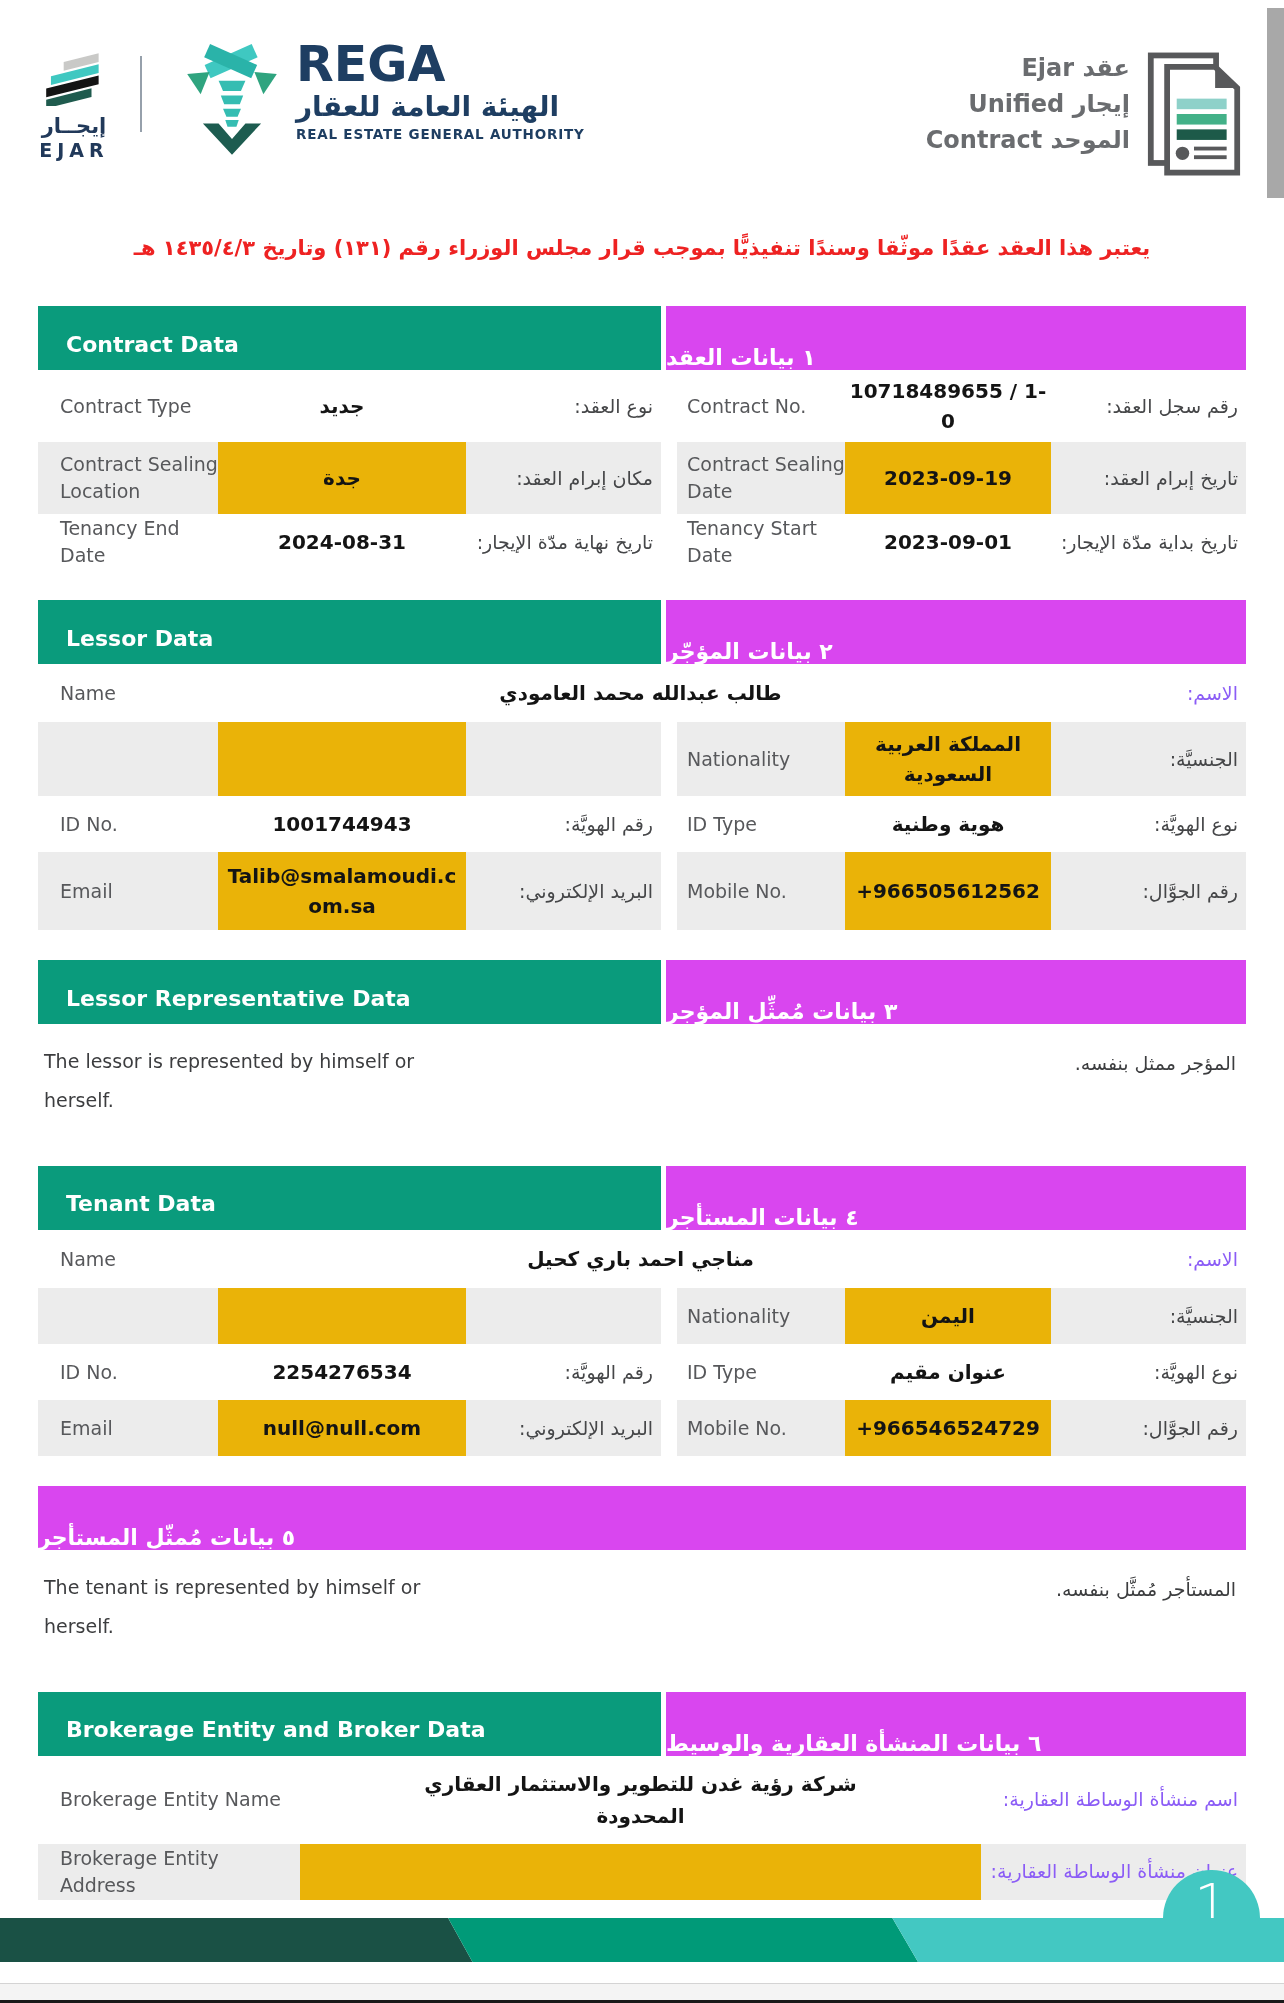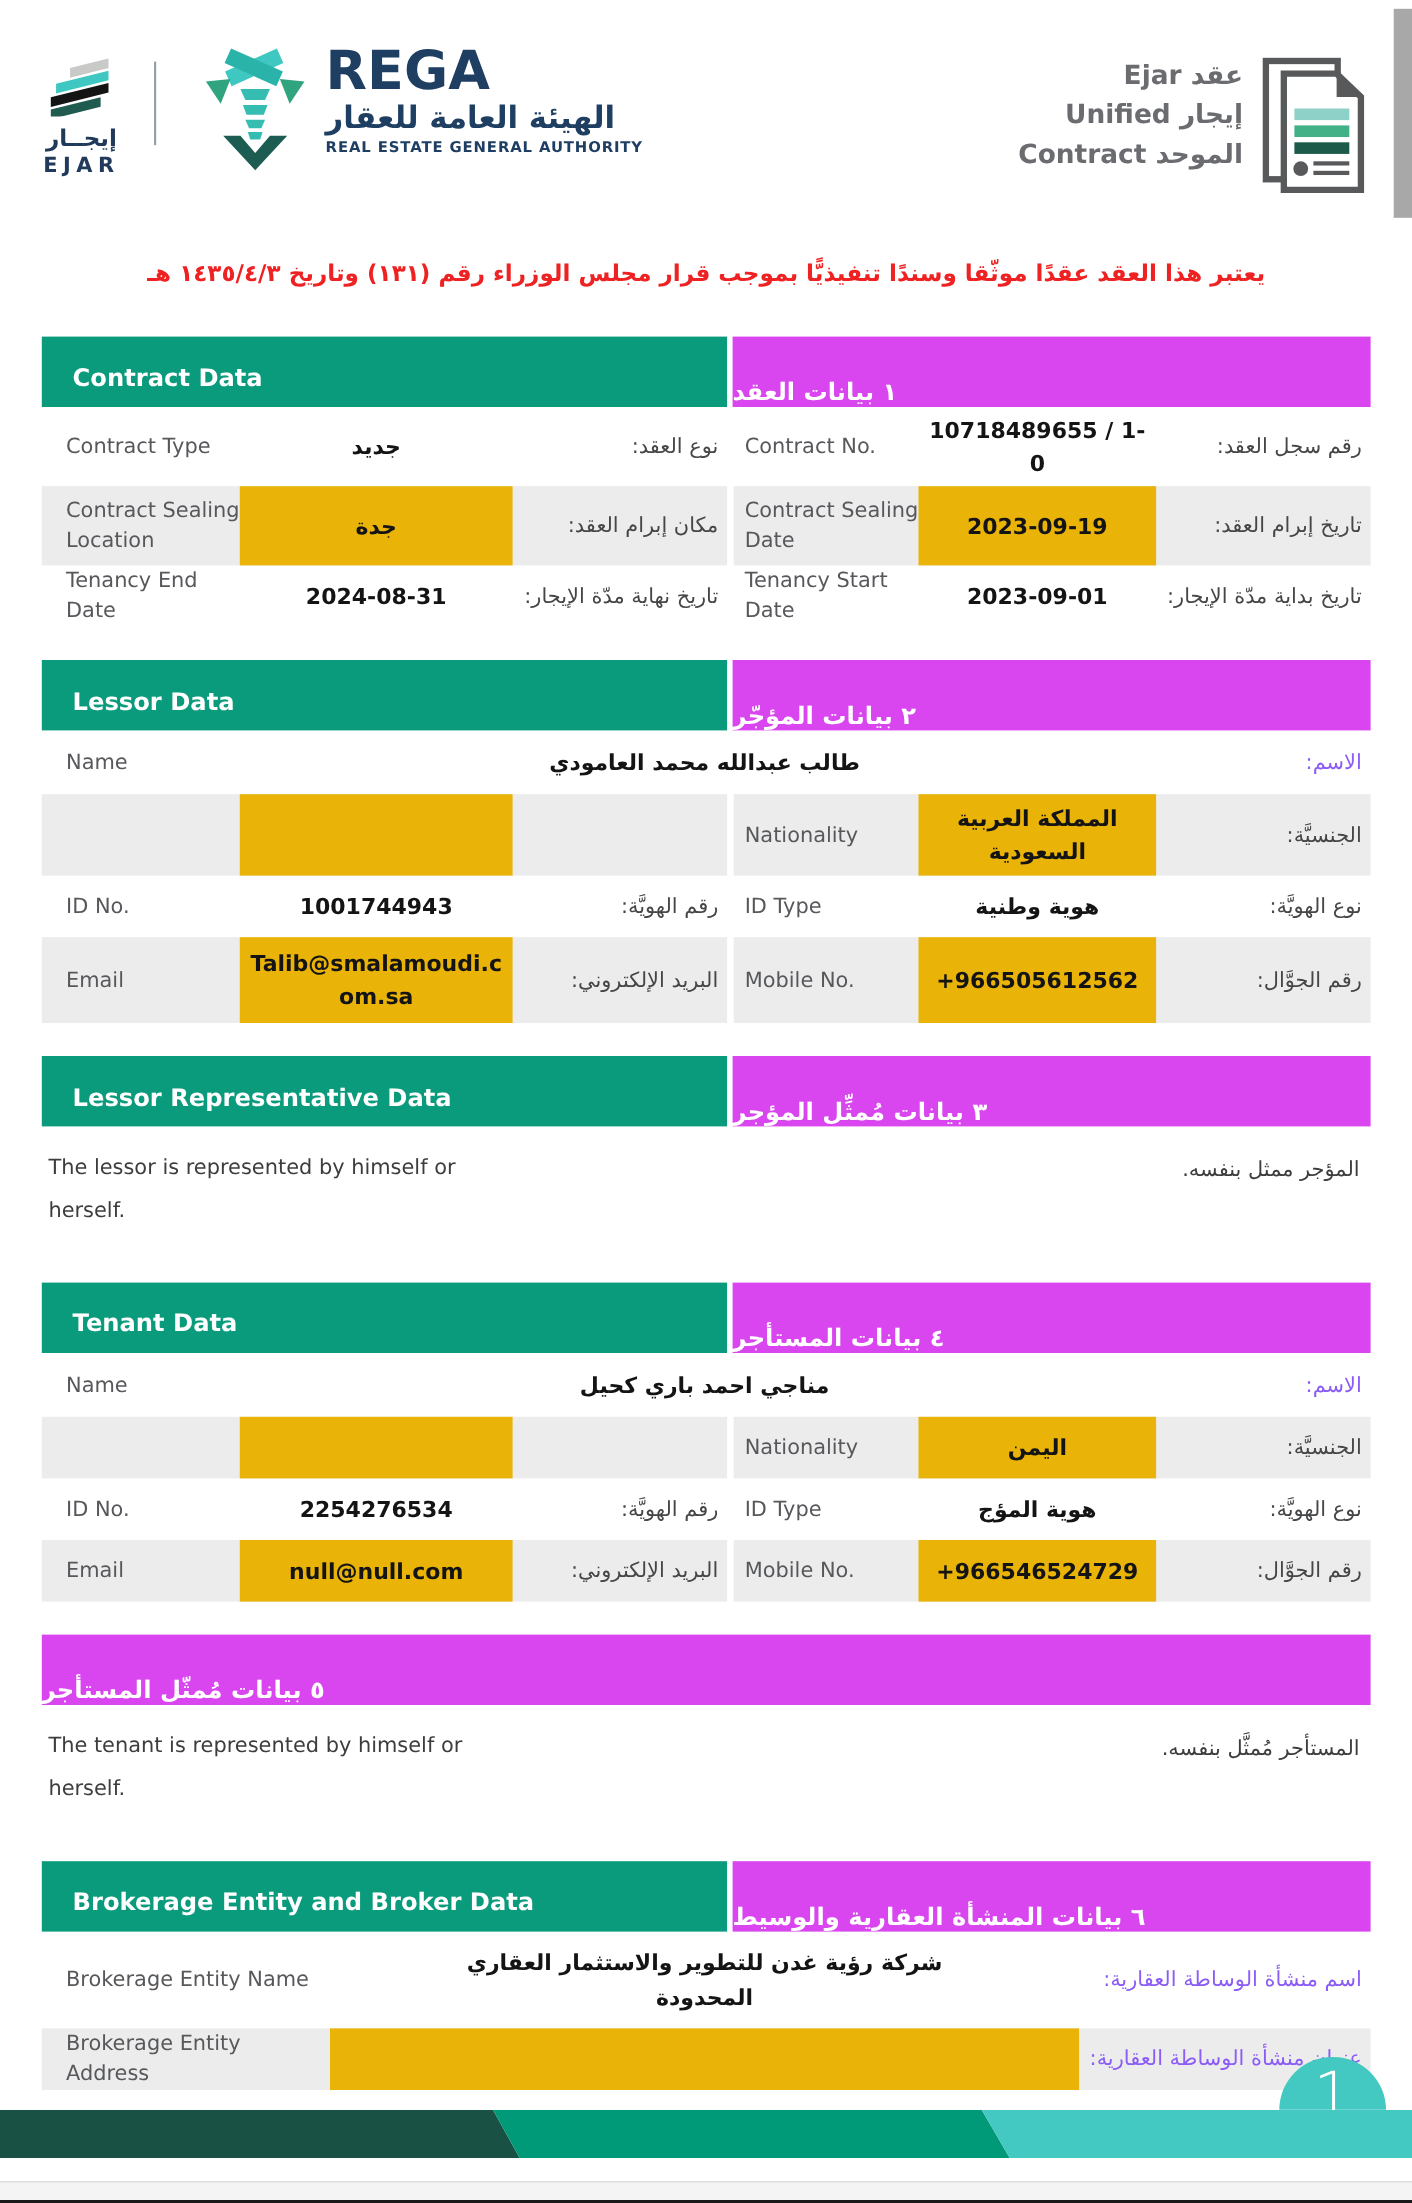--- a/index.html
+++ b/index.html
@@ -34,21 +34,21 @@
   .sec-head .hright { flex:1; background:#d946ef; display:flex; align-items:flex-end; justify-content:flex-end; padding:12px 26px 0 0; direction:rtl; }
   .sec-title { color:#fff; font-weight:bold; font-size:22px; }
 
   .row { display:flex; min-height:56px; }
   .row.gray .half, .row.full.gray { background:#ececec; }
   .row.gray .cell-val, .row.full.gray .full-val { background:#eab308; }
   .h58 { min-height:58px; } .h70 { min-height:72px; } .h73 { min-height:74px; }
   .h76 { min-height:78px; } .h88 { min-height:88px; }
 
   .half { display:flex; align-items:center; }
-  .half.l { width:623px; margin-right:6px; padding-left:22px; }
+  .half.l { width:623px; margin-right:16px; padding-left:22px; }
   .half.r { flex:1; padding-left:10px; }
   .cell-en { width:158px; color:#57585b; font-size:19px; line-height:1.4; }
   .cell-val { flex:1; align-self:stretch; display:flex; align-items:center; justify-content:center;
               text-align:center; font-weight:bold; font-size:20px; color:#141414; padding:6px 4px;
               word-wrap:break-word; word-break:break-word; line-height:1.5; }
   .cell-ar { width:195px; direction:rtl; text-align:right; color:#454648; font-size:19px; padding-right:8px; line-height:1.4; }
 
   .row.full { padding-left:22px; align-items:center; }
   .full-en { width:240px; color:#57585b; font-size:19px; line-height:1.4; }
   .full-val { flex:1; align-self:stretch; display:flex; align-items:center; justify-content:center;
@@ -284,21 +284,21 @@
         </div>
       </div>
       <div class="row">
         <div class="half l">
           <div class="cell-en">ID No.</div>
           <div class="cell-val" dir="auto">2254276534</div>
           <div class="cell-ar">رقم الهويَّة:</div>
         </div>
         <div class="half r">
           <div class="cell-en">ID Type</div>
-          <div class="cell-val" dir="auto">هوية المؤج</div>
+          <div class="cell-val" dir="auto">عنوان مقيم</div>
           <div class="cell-ar">نوع الهويَّة:</div>
         </div>
       </div>
       <div class="row gray">
         <div class="half l">
           <div class="cell-en">Email</div>
           <div class="cell-val" dir="ltr">null@null.com</div>
           <div class="cell-ar">البريد الإلكتروني:</div>
         </div>
         <div class="half r">

